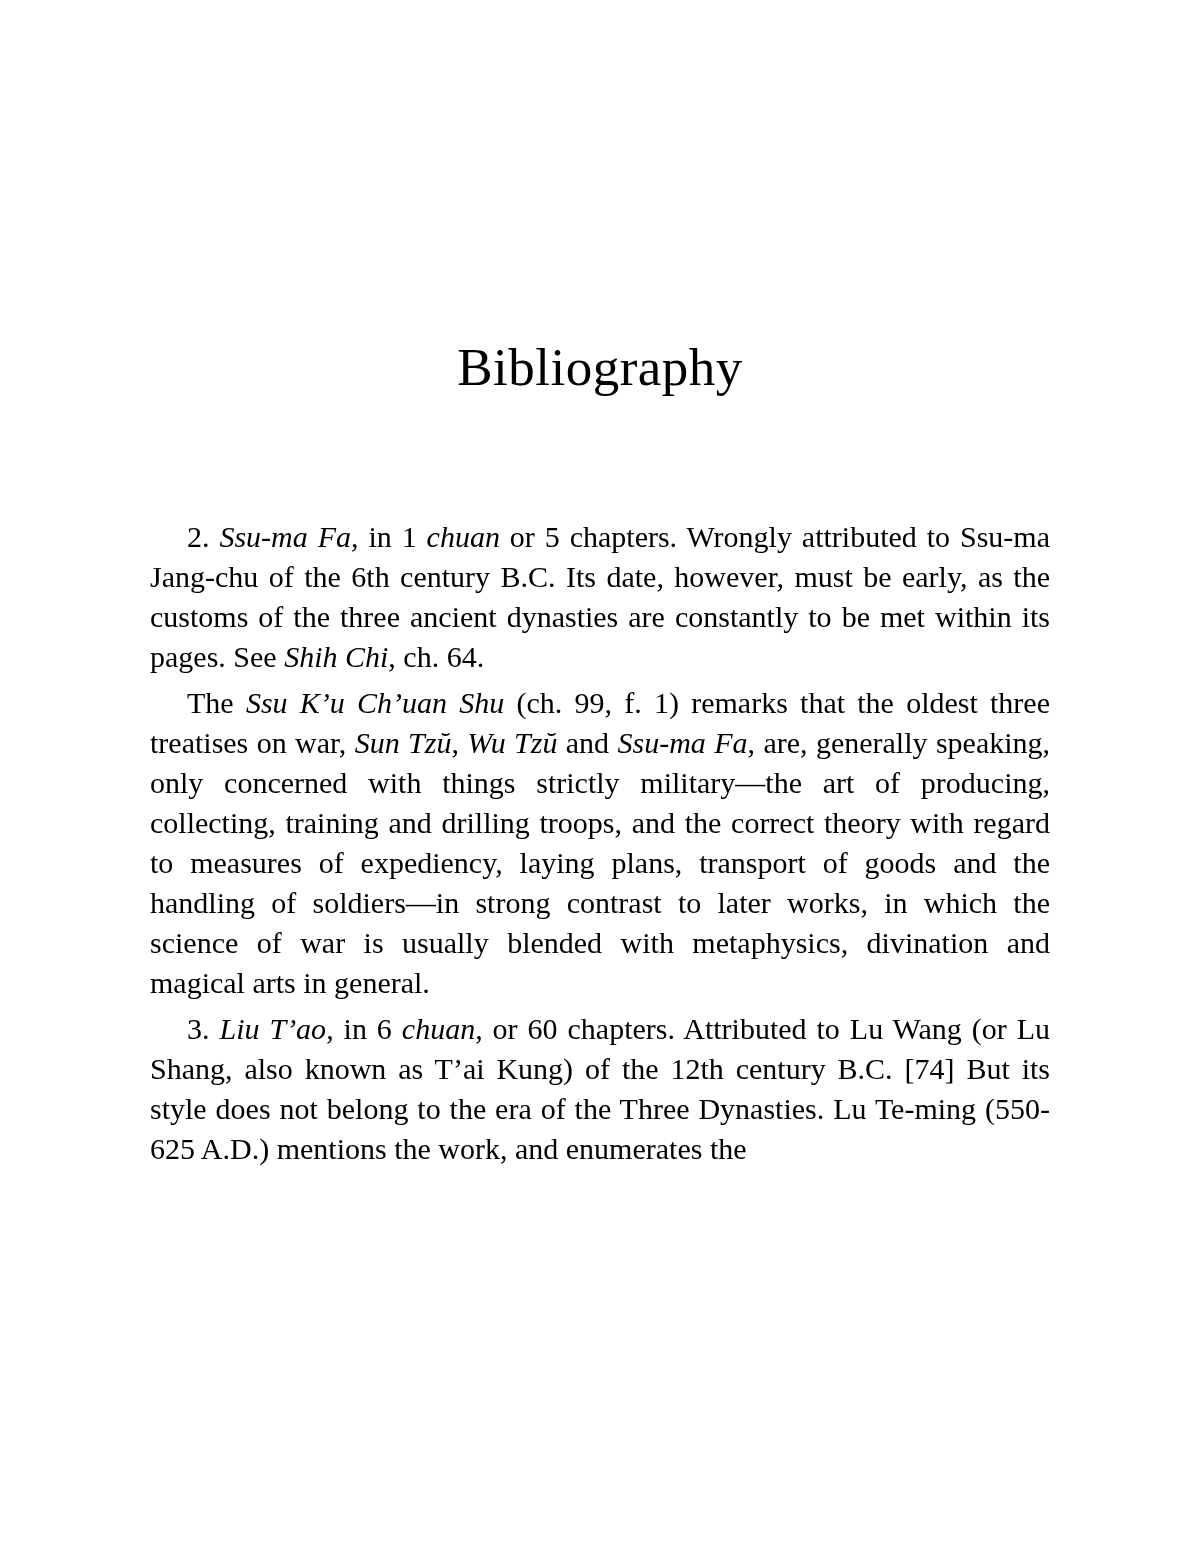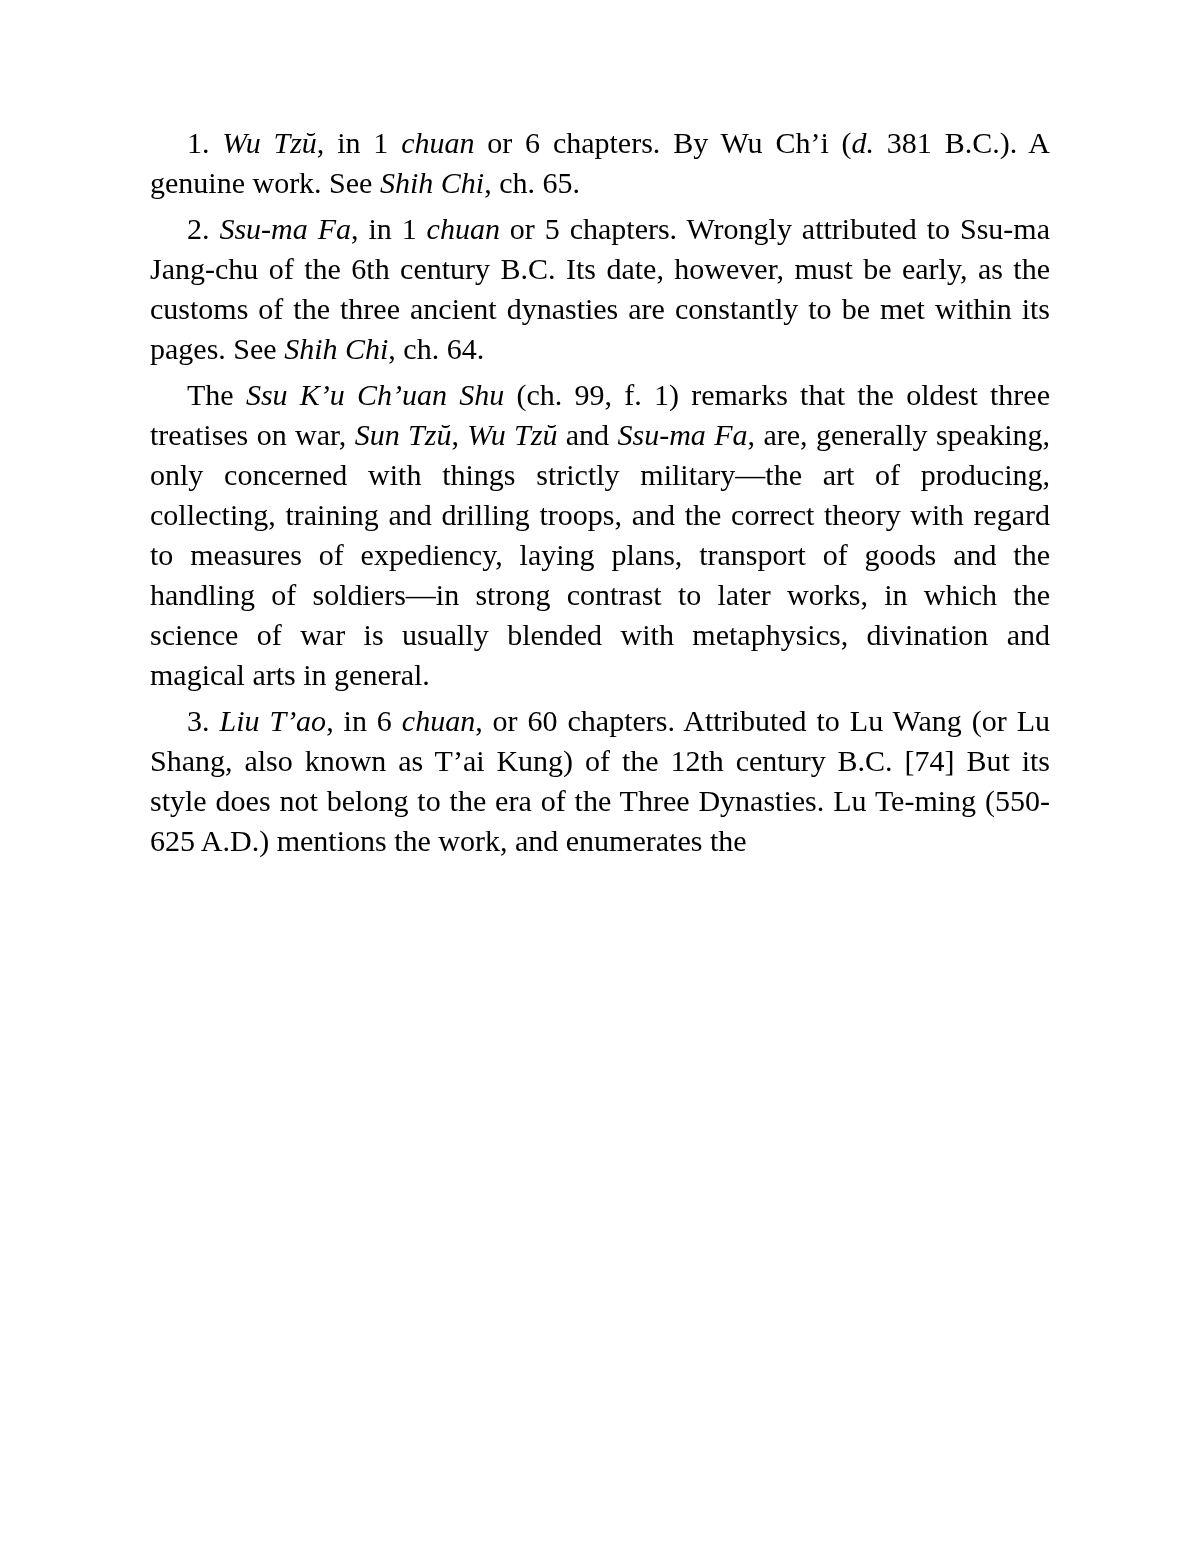--- a/index.html
+++ b/index.html
@@ -36,21 +36,21 @@
     line-height: 40px;
     text-align: justify;
     text-indent: 37px;
   }
   .doc-body p i { font-style: italic; }
 </style>
 </head>
 <body>
 
 <div class="page">
+  <h1 class="page-title">Bibliography</h1>
 
   <div class="doc-body">
 
-      <p>1. <i>Wu Tzŭ</i>, in 1 <i>chuan</i> or 6 chapters. By Wu Ch’i (<i>d.</i> 381 B.C.). A genuine work. See <i>Shih Chi</i>, ch. 65.</p>
       <p>2. <i>Ssu-ma Fa</i>, in 1 <i>chuan</i> or 5 chapters. Wrongly attributed to Ssu-ma Jang-chu of the 6th century B.C. Its date, however, must be early, as the customs of the three ancient dynasties are constantly to be met within its pages. See <i>Shih Chi</i>, ch. 64.</p>
       <p>The <i>Ssu K’u Ch’uan Shu</i> (ch. 99, f. 1) remarks that the oldest three treatises on war, <i>Sun Tzŭ</i>, <i>Wu Tzŭ</i> and <i>Ssu-ma Fa</i>, are, generally speaking, only concerned with things strictly military—the art of producing, collecting, training and drilling troops, and the correct theory with regard to measures of expediency, laying plans, transport of goods and the handling of soldiers—in strong contrast to later works, in which the science of war is usually blended with metaphysics, divination and magical arts in general.</p>
       <p>3. <i>Liu T’ao</i>, in 6 <i>chuan</i>, or 60 chapters. Attributed to Lu Wang (or Lu Shang, also known as T’ai Kung) of the 12th century B.C. [74] But its style does not belong to the era of the Three Dynasties. Lu Te-ming (550-625 A.D.) mentions the work, and enumerates the</p>
     </div>
 </div>
 
 </body></html>

